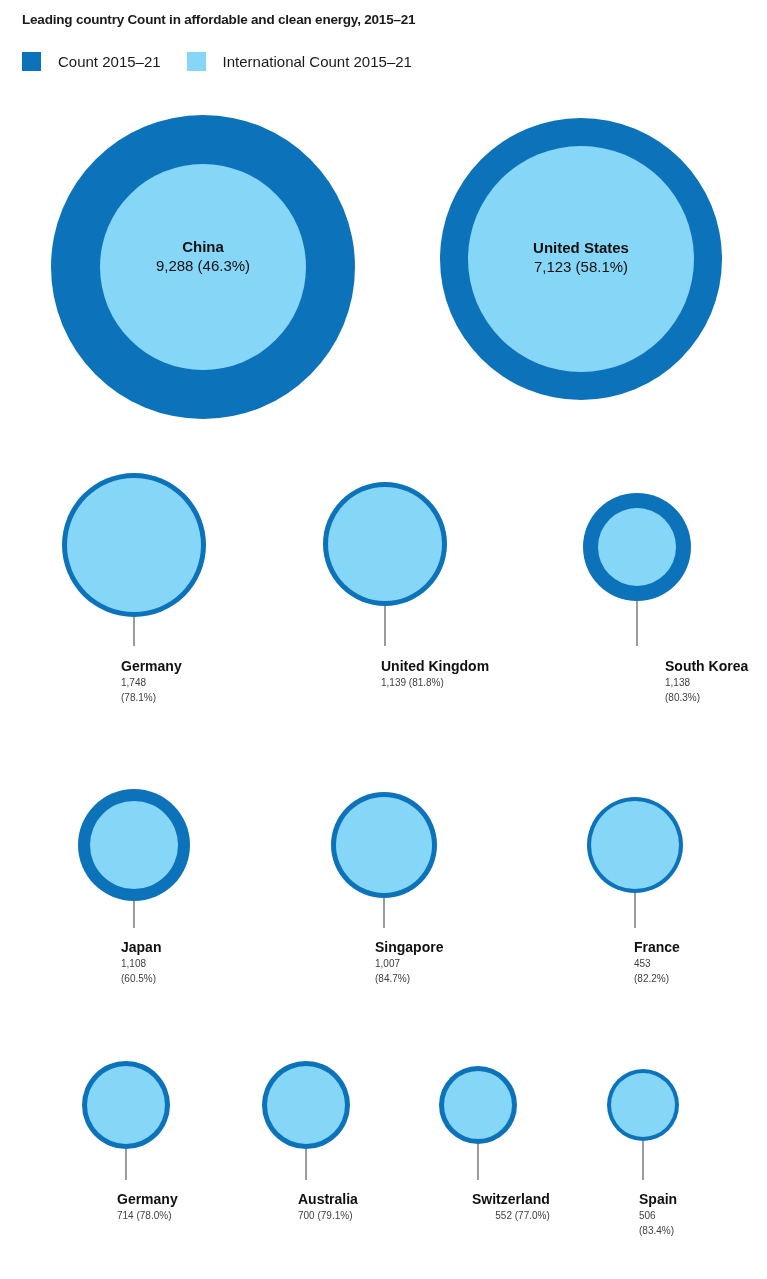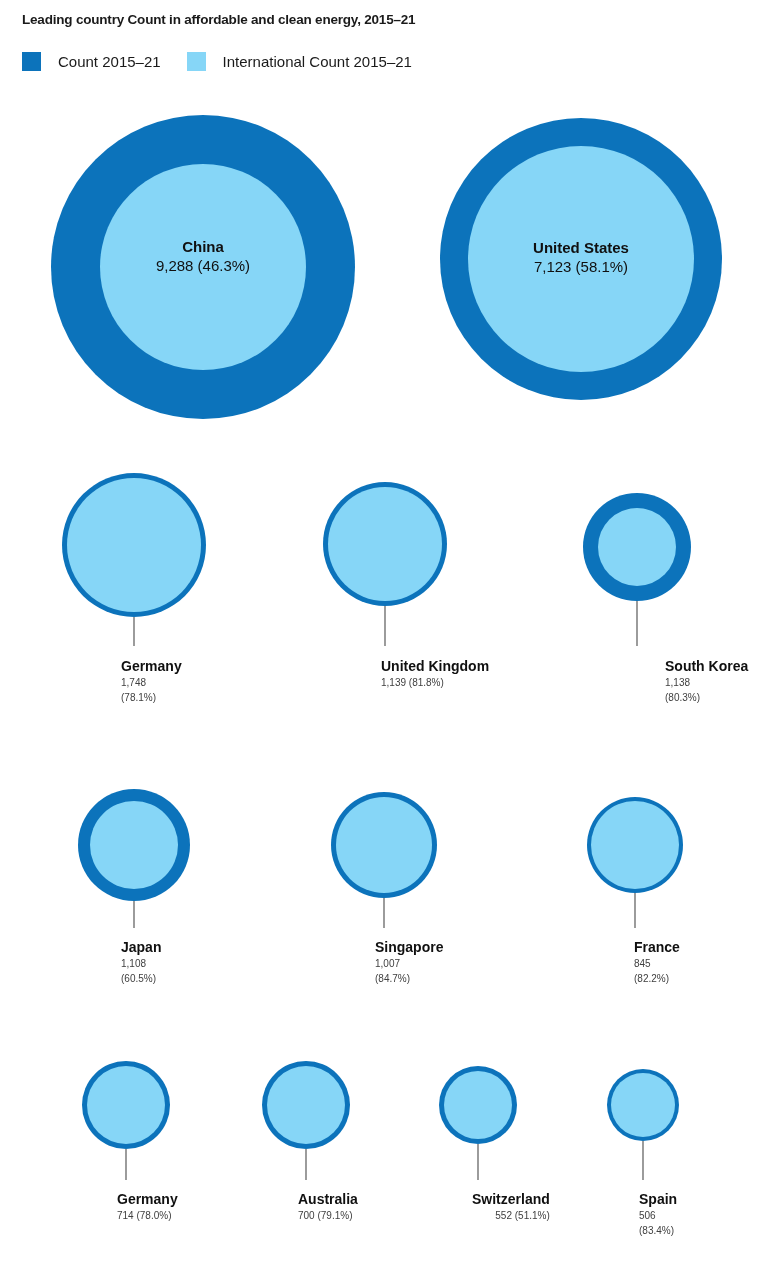--- a/index.html
+++ b/index.html
@@ -151,34 +151,34 @@
         <div class="val">1,108
 (60.5%)</div>
       </div>
       <div class="lbl" style="left: 375px; top: 938px;">
         <div class="name">Singapore</div>
         <div class="val">1,007
 (84.7%)</div>
       </div>
       <div class="lbl" style="left: 634px; top: 938px;">
         <div class="name">France</div>
-        <div class="val">845
+        <div class="val">453
 (82.2%)</div>
       </div>
       <div class="lbl" style="left: 117px; top: 1190px;">
         <div class="name">Germany</div>
         <div class="val">714 (78.0%)</div>
       </div>
       <div class="lbl" style="left: 298px; top: 1190px;">
         <div class="name">Australia</div>
         <div class="val">700 (79.1%)</div>
       </div>
       <div class="lbl" style="left: 472px; top: 1190px; text-align: right;">
         <div class="name">Switzerland</div>
-        <div class="val">552  (51.1%)</div>
+        <div class="val">552  (77.0%)</div>
       </div>
       <div class="lbl" style="left: 639px; top: 1190px;">
         <div class="name">Spain</div>
         <div class="val">506
 (83.4%)</div>
       </div>
     </div>
 
 </div>
 

